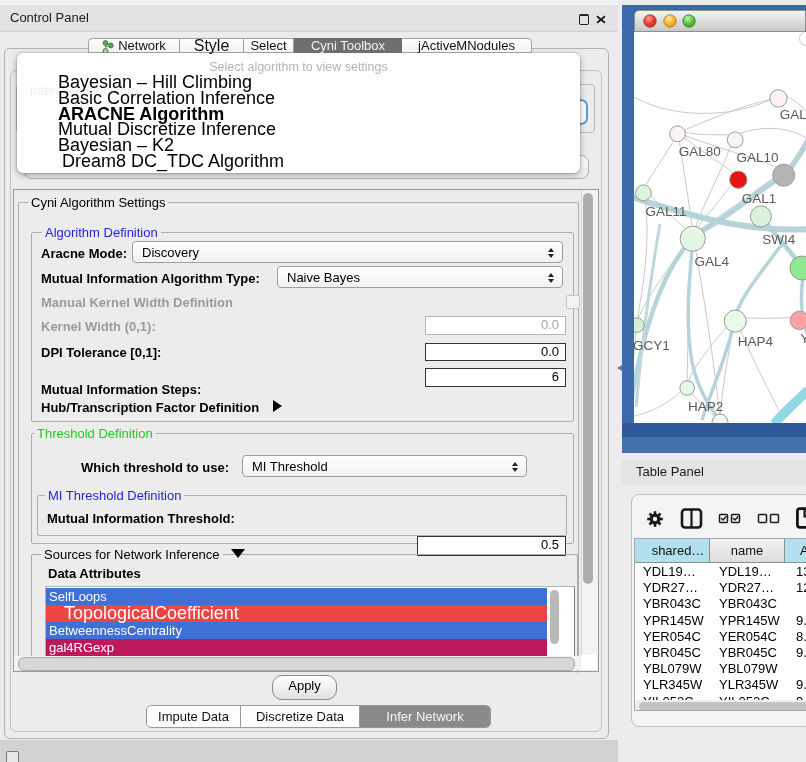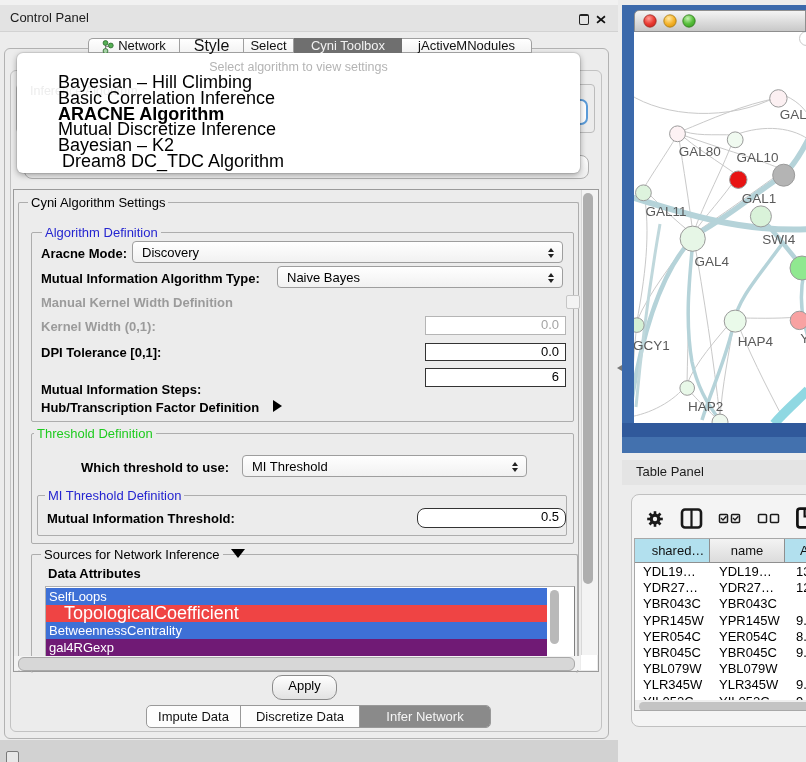--- a/index.html
+++ b/index.html
@@ -97,34 +97,34 @@
     <div class="blb abs" style="left:81px;top:460px;text-align:right;">Which threshold to use:</div>
     <div class="combo" style="left:242px;top:455px;width:283px;height:20px;">
         <span class="tx">MI Threshold</span>
         <span class="spin"></span>
       </div>
 
     <div class="grp" style="left:37px;top:495px;width:528px;height:39px;">
       <div class="gl" style="left:7px;color:#2525d0;">MI Threshold Definition</div>
     </div>
     <div class="blb abs" style="left:47px;top:511px;">Mutual Information Threshold:</div>
-    <div class="tf" style="left:417px;top:508px;width:141px;height:18px;border-radius:8px;">0.5</div>
+    <div class="tf" style="left:417px;top:536px;width:141px;height:18px;">0.5</div>
 
     <div class="grp" style="left:31px;top:554px;width:545px;height:118px;border-bottom:none;">
       <div class="gl" style="left:9px;color:#000;">Sources for Network Inference</div>
     </div>
     <div class="abs" style="left:231px;top:549px;width:0;height:0;border-left:7.5px solid transparent;border-right:7.5px solid transparent;border-top:9px solid #000;"></div>
     <div class="blb abs" style="left:48px;top:566px;">Data Attributes</div>
 
     <div class="abs" style="left:45px;top:586px;width:528px;height:70px;background:#fff;border:1px solid #b0b0b0;border-right-color:#808080;overflow:hidden;">
       <div style="margin-top:1px;">
         <div style="width:501px;height:17px;background:#3e70d6;color:#fff;font-size:13px;padding-left:3px;box-sizing:border-box;line-height:17px;">SelfLoops</div>
         <div style="width:501px;height:17px;background:#ef4444;color:#fff;font-size:18px;padding-left:18px;box-sizing:border-box;line-height:17px;">TopologicalCoefficient</div>
         <div style="width:501px;height:17px;background:#3e70d6;color:#fff;font-size:13px;padding-left:3px;box-sizing:border-box;line-height:17px;">BetweennessCentrality</div>
-        <div style="width:501px;height:17px;background:#701a75;color:#fff;font-size:13px;padding-left:3px;box-sizing:border-box;line-height:17px;">gal4RGexp</div>
+        <div style="width:501px;height:17px;background:#be185d;color:#fff;font-size:13px;padding-left:3px;box-sizing:border-box;line-height:17px;">gal4RGexp</div>
       </div>
       <div class="abs" style="left:504px;top:3px;width:9px;height:54px;background:#b9b9b9;border-radius:4.5px;"></div>
     </div>
   </div>
 
   <div class="abs" style="left:581px;top:190px;width:16px;height:465px;background:#f3f3f3;border-left:1px solid #d8d8d8;"></div>
   <div class="abs" style="left:583px;top:193px;width:10px;height:391px;background:#aeaeae;border-radius:5px;"></div>
   <div class="abs" style="left:581px;top:655px;width:16px;height:15px;background:#fff;"></div>
   <div class="abs" style="left:14px;top:656px;width:566px;height:14px;background:#f3f3f3;"></div>
   <div class="abs" style="left:18px;top:657px;width:555px;height:12px;background:#d7d7d7;border:1px solid #a8a8a8;border-radius:6px;"></div>

